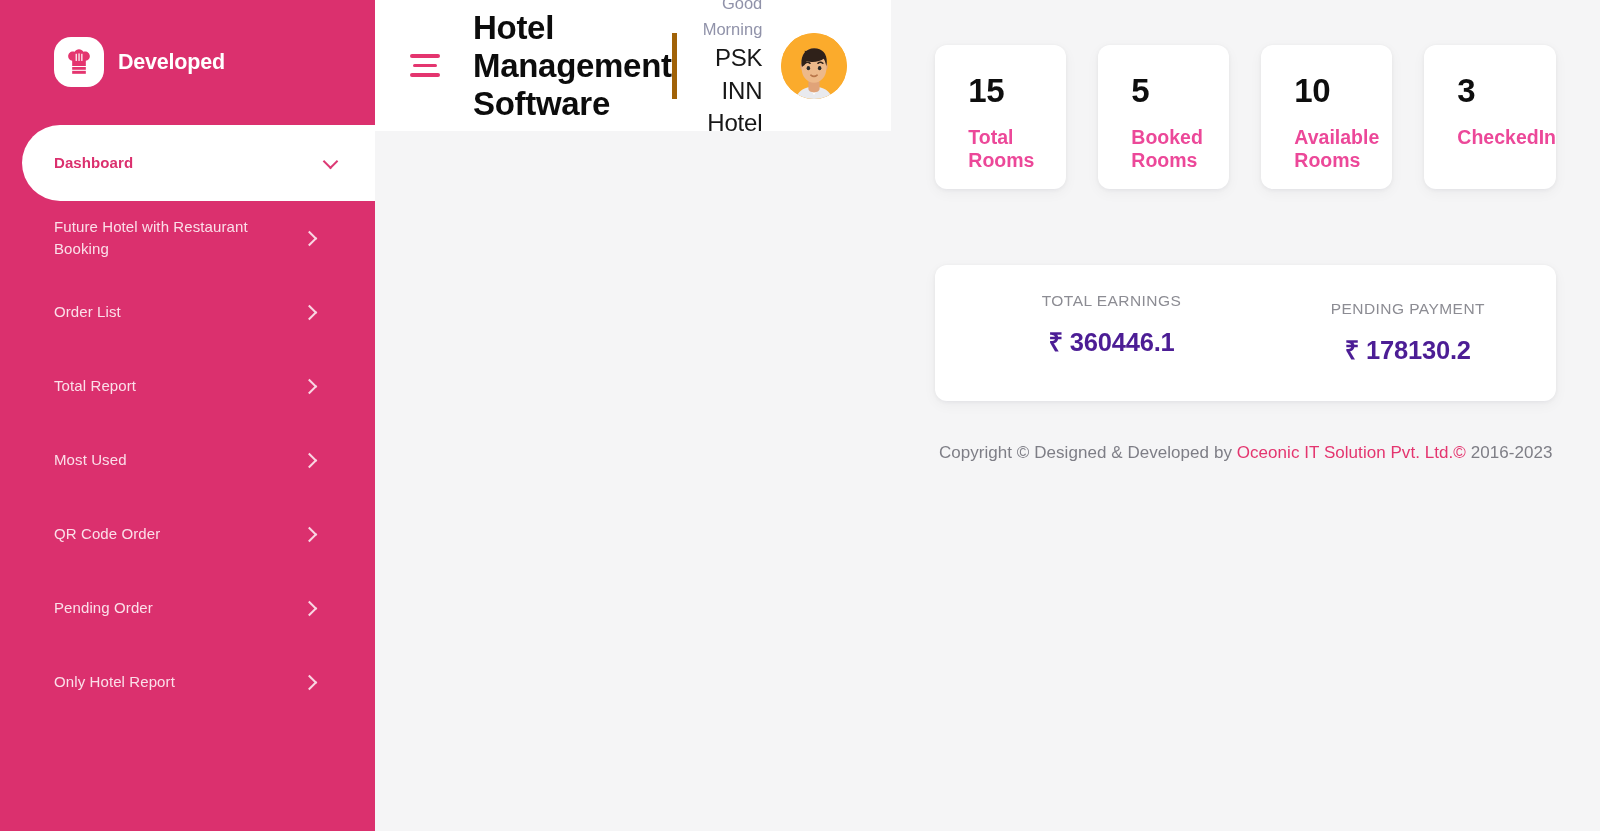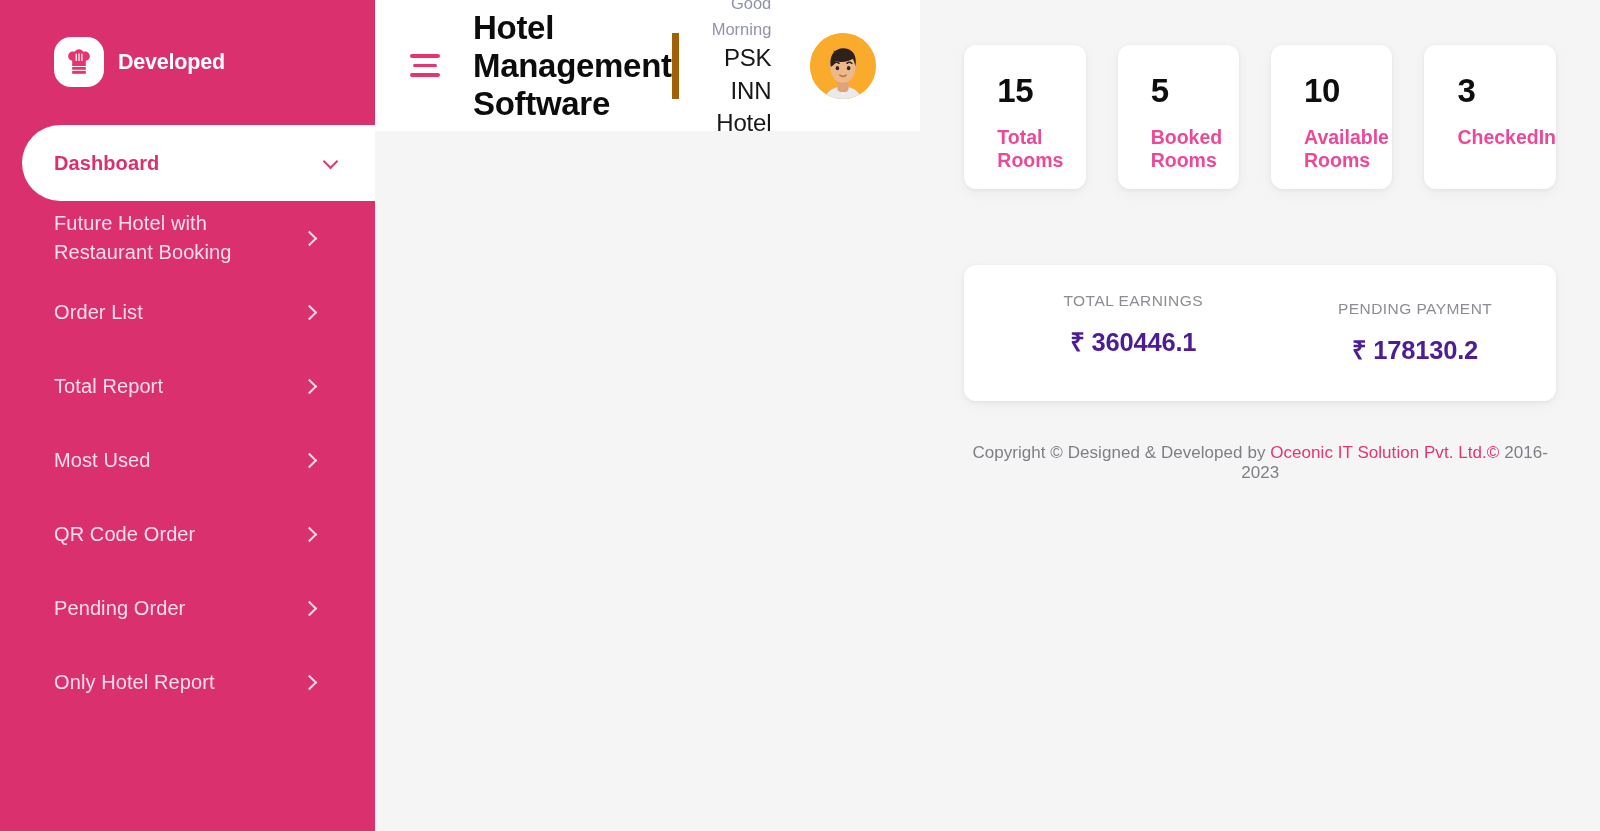--- a/index.html
+++ b/index.html
@@ -58,21 +58,21 @@
   }
 
   .nav-item {
     position: relative;
     display: flex;
     align-items: center;
     justify-content: space-between;
     padding: 0 58px 0 54px;
     min-height: 74px;
     color: #fbdfe9;
-    font-size: 20px;
+    font-size: 15px;
     font-weight: 400;
     letter-spacing: 0.1px;
     line-height: 1.45;
     cursor: pointer;
   }
   .nav-item .nav-label { pointer-events: none; max-width: 275px; }
 
   .nav-item.active {
     margin-left: 22px;
     padding-left: 32px;
@@ -151,23 +151,22 @@
     font-weight: 700;
     color: #0c0c0c;
     letter-spacing: -0.3px;
   }
 
   #topbar-right {
     margin-left: auto;
     display: flex;
     align-items: center;
     height: 66px;
-    border-left: 7px solid #a16207;
-    padding-left: 33px;
-    gap: 20px;
+    border-left: 5px solid #a16207;
+    padding-left: 26px;
   }
   #greeting-block {
     text-align: right;
     margin-right: 19px;
   }
   #greeting {
     font-size: 16.5px;
     color: #9092a9;
     line-height: 1.55;
   }

